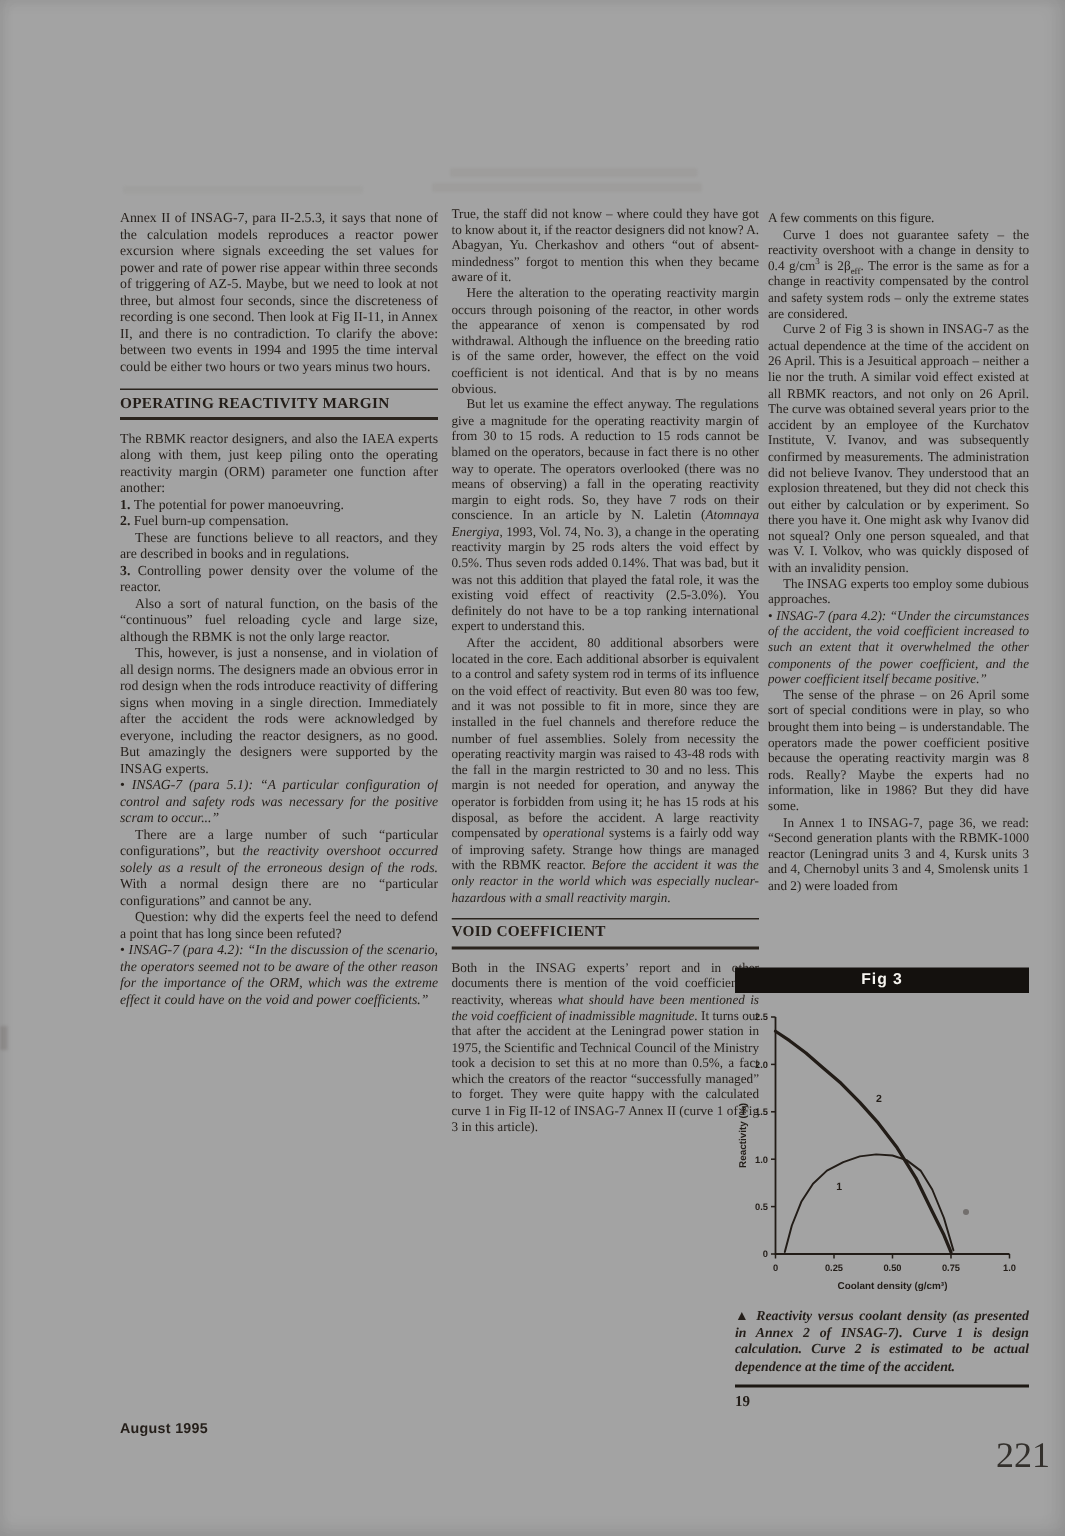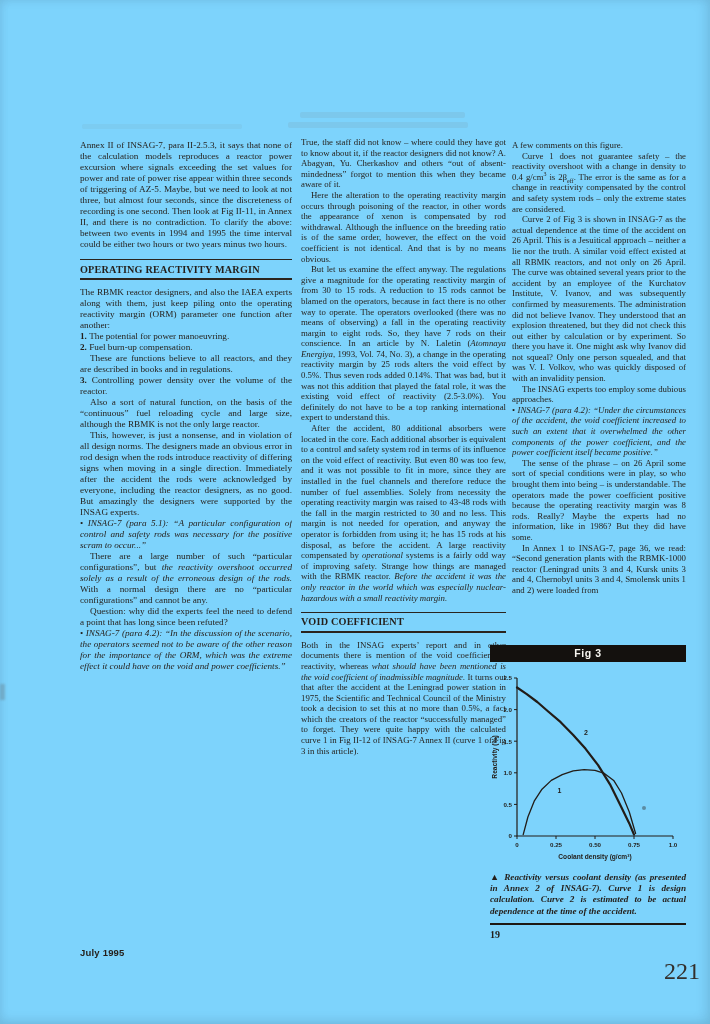--- a/index.html
+++ b/index.html
@@ -1,16 +1,16 @@
 <!DOCTYPE html>
 <html lang="en"><head>
 <meta charset="utf-8">
 <style>
   html,body{margin:0;padding:0;width:710px;height:1024px;overflow:hidden;background:#e9e7e2;}
-  .page{position:absolute;inset:0;background:#7dd3fc;
+  .page{position:absolute;inset:0;background:#a3a3a3;
         box-shadow:inset -5px 0 12px rgba(0,0,0,.07), inset 0 -5px 12px rgba(0,0,0,.05), inset 3px 0 8px rgba(0,0,0,.03);}
   .col{position:absolute;text-align:justify;color:#241e19;
        font-family:"Liberation Serif","DejaVu Serif",serif;overflow:hidden;}
   #col-left{left:80px;top:140px;width:212px;height:795px;font-size:9.2px;line-height:11px;}
   #col-middle{left:301px;top:137px;width:205px;height:800px;font-size:8.8px;line-height:10.6px;}
   #col-right{left:512px;top:140px;width:174px;height:502px;font-size:8.8px;line-height:10.6px;}
   .blk{margin:0;}
   .para{text-indent:10px;}
   .para-flush{text-indent:0;}
   .num{text-indent:0;}
@@ -126,17 +126,17 @@
         </svg>
       <div class="speck" style="left:152px;top:138px;"></div>
     </div>
     <div class="fig-caption">
         <div class="blk caption"><span class="run">▲  Reactivity versus coolant density (as presented in Annex 2 of INSAG-7). Curve 1 is design calculation. Curve 2 is estimated to be actual dependence at the time of the accident.</span></div>
       </div>
     <div class="fig-rule"></div>
     <div class="fig-pageno">19</div>
   </div>
 
-  <div class="footer-date">July 1995</div>
+  <div class="footer-date">August 1995</div>
 
   <div class="scan-pageno">221</div>
 
 </div>
 
 </body></html>

